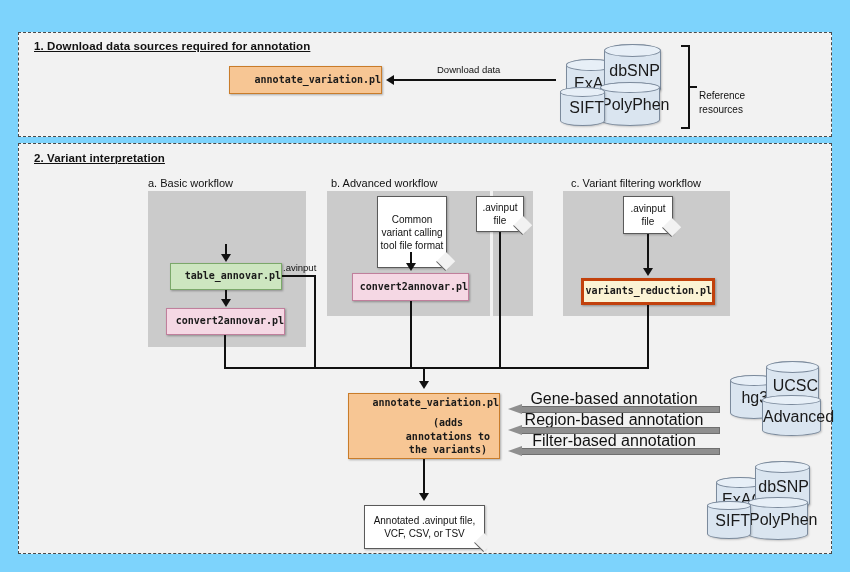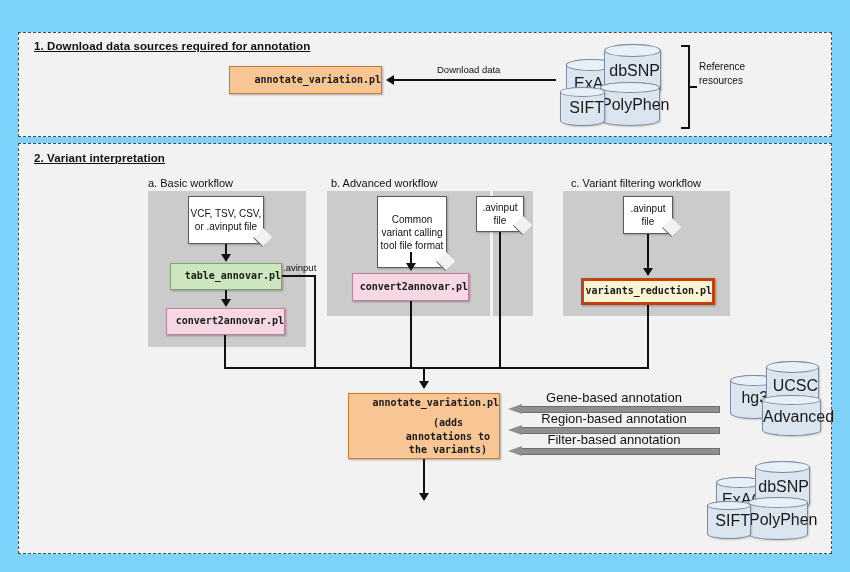--- a/index.html
+++ b/index.html
@@ -175,21 +175,21 @@
     width: 0; height: 0;
     border-top: 5.5px solid transparent;
     border-bottom: 5.5px solid transparent;
     border-right: 14px solid #8f8f8f;
   }
   .block-arrow .lbl {
     position: absolute;
     left: 0; right: 0;
     top: -14px;
     text-align: center;
-    font-size: 13px;
+    font-size: 16px;
     color: #111;
   }
   #barrow-gene   { left: 508px; top: 404px; width: 212px; }
   #barrow-region { left: 508px; top: 425px; width: 212px; }
   #barrow-filter { left: 508px; top: 446px; width: 212px; }
 
   
   .cyl {
     position: absolute;
     background: #dae5f0;
@@ -245,21 +245,21 @@
     box-sizing: border-box;
   }
   #bracket-tick {
     position: absolute;
     left: 690px; top: 86px;
     width: 7px; height: 2px;
     background: #111;
   }
   #bracket-label {
     position: absolute;
-    left: 699px; top: 60px;
+    left: 699px; top: 89px;
     font-size: 10px;
     color: #111;
     line-height: 1.35;
     white-space: nowrap;
   }
 </style>
 </head>
 <body>
 
 <div id="canvas">
@@ -304,23 +304,20 @@
 
   <div class="wf-panel" id="wfa-panel"></div>
   <div class="wf-panel" id="wfb-panel"></div>
   <div class="wf-panel" id="wfb-panel2"></div>
   <div class="wf-panel" id="wfc-panel"></div>
 
   <div class="wf-title" id="wfa-title">a. Basic workflow</div>
   <div class="wf-title" id="wfb-title">b. Advanced workflow</div>
   <div class="wf-title" id="wfc-title">c. Variant filtering workflow</div>
 
-  <div class="doc" id="doc-vcf">
-    <span>VCF, TSV, CSV, or .avinput file</span>
-  </div>
   <div class="line vline" style="left:225px; top:244px; height:11px;"></div>
   <div class="arrowhead-down" style="left:221px; top:254px;"></div>
 
   <div class="proc proc-green" id="proc-table-annovar">
     <span>table_annovar.pl</span>
   </div>
 
   <div class="line vline" style="left:225px; top:290px; height:10px;"></div>
   <div class="arrowhead-down" style="left:221px; top:299px;"></div>
 
@@ -414,14 +411,17 @@
     <div class="lbl">PolyPhen</div>
   </div>
   <div class="cyl" id="cyl-sift-2">
     <div class="top"></div>
     <div class="lbl">SIFT</div>
   </div>
 
   <div class="line vline" style="left:423px; top:459px; height:35px;"></div>
   <div class="arrowhead-down" style="left:419px; top:493px;"></div>
 
+  <div class="doc" id="doc-output">
+    <span>Annotated .avinput file, VCF, CSV, or TSV</span>
+  </div>
 
 </div>
 
 </body></html>

